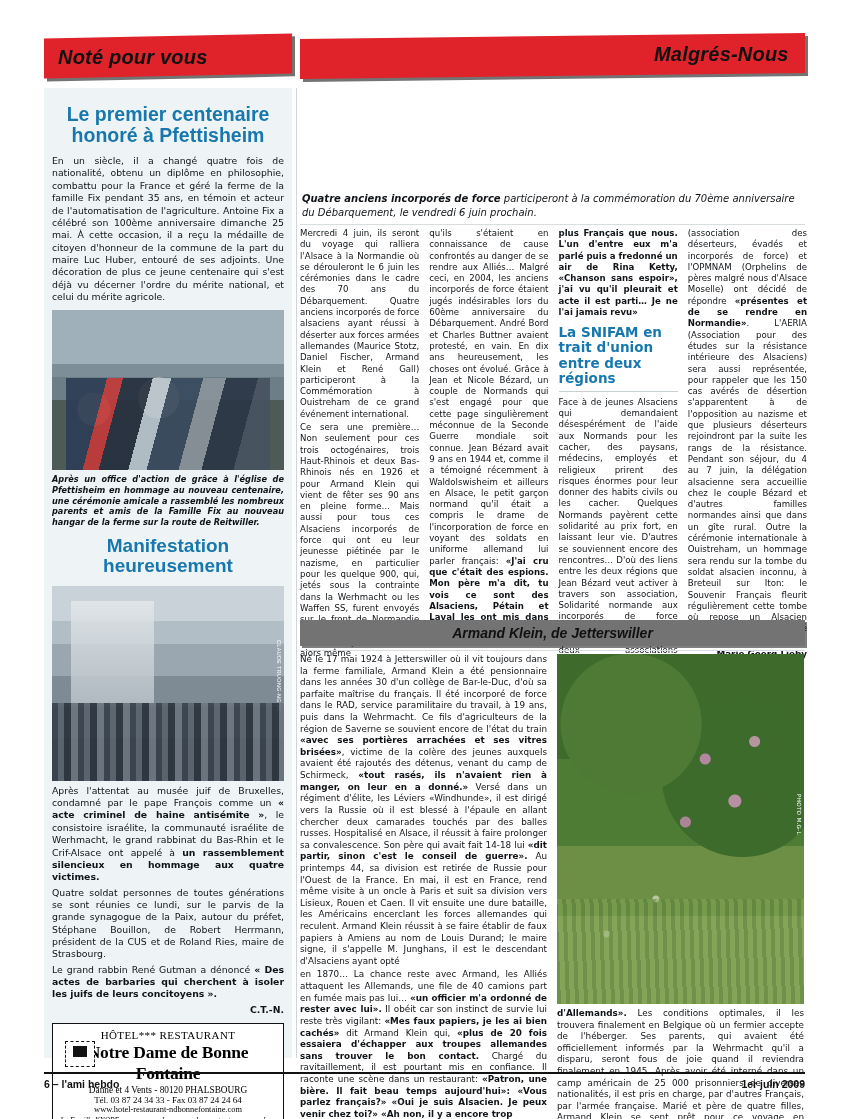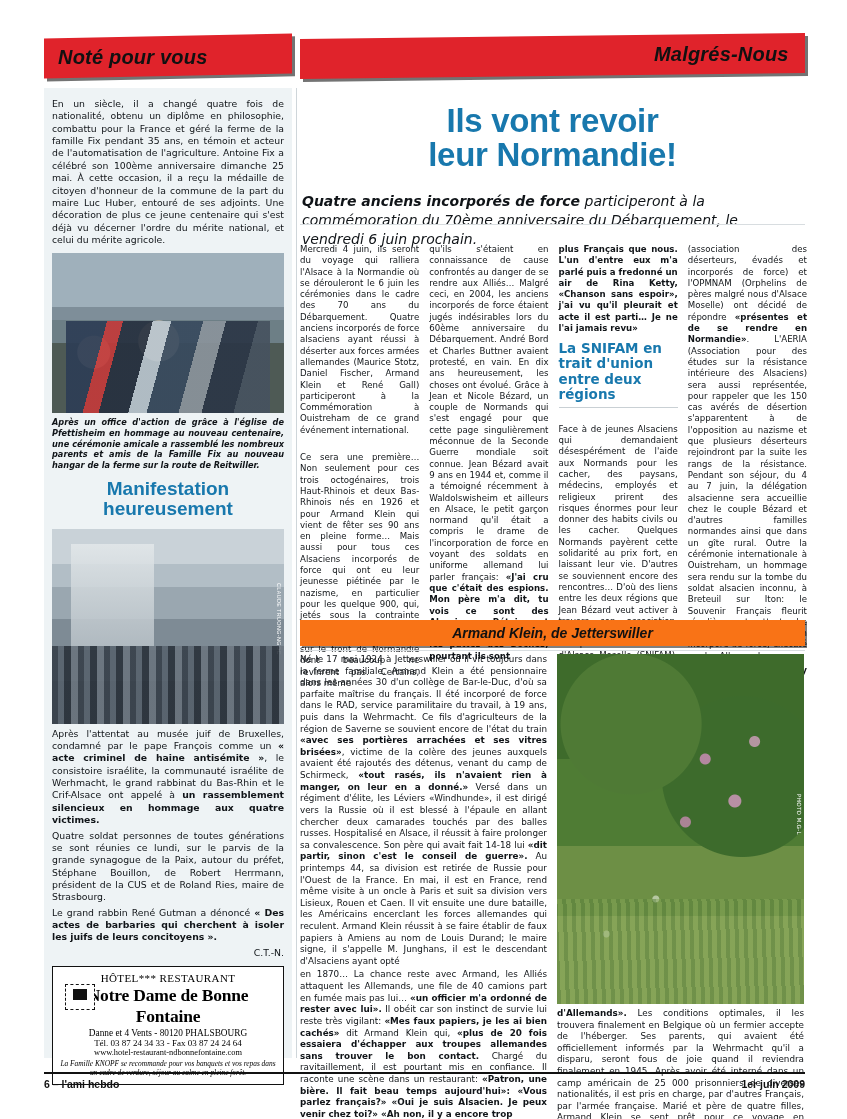--- a/index.html
+++ b/index.html
@@ -83,21 +83,21 @@
   }
   .photo-credit{
     position:absolute; right:2px; top:28%;
     writing-mode: vertical-rl; font-size:5.4px; color:#fff; letter-spacing:.4px;
   }
   .caption {
     font-size:8.2px; line-height:1.3; font-style:italic; font-weight:bold;
     color:#101418; text-align:justify; margin:2px 0 6px 0;
     font-family:"DejaVu Sans", sans-serif;
   }
-  .sig { text-align:right; font-weight:normal; font-size:9.3px; margin-top:3px; }
+  .sig { text-align:right; font-weight:bold; font-size:9.3px; margin-top:3px; }
 
   
   .ad-hotel{
     margin:7px 0 6px 0; border:1.4px solid #111; background:#fff;
     padding:5px 6px 6px 6px; text-align:center; position:relative;
     font-family:"Liberation Serif", serif;
   }
   .ah-1{ font-size:11px; letter-spacing:.4px; }
   .ah-2{ font-size:17.5px; font-weight:bold; letter-spacing:-.2px; margin:1px 0 1px 0; }
   .ah-3{ font-size:9.3px; }
@@ -114,51 +114,51 @@
   }
 
   
   .main-head{
     position:absolute; left:300px; top:104px; width:505px;
     color:#1878ad; font-weight:bold; font-size:33px; line-height:1.04;
     text-align:center; letter-spacing:-.3px;
   }
   .main-sub{
     position:absolute; left:302px; top:192px; width:500px;
-    font-size:14px; line-height:1.35; font-style:italic; color:#101418;
+    font-size:10px; line-height:1.35; font-style:italic; color:#101418;
     font-family:"DejaVu Sans", sans-serif;
   }
   .main-sub b{ font-weight:bold; }
 
   .rule{
     position:absolute; background:#d8dde0; height:1px;
   }
 
   .cols{
     position:absolute; left:300px; top:228px; width:507px; height:385px;
     display:flex; gap:10px;
   }
   .col{
     width:122px; font-size:8.6px; line-height:1.315; text-align:justify;
     color:#101418; font-family:"DejaVu Sans", sans-serif;
     -webkit-hyphens:auto; hyphens:auto;
   }
-  .col p{ margin:16px 0 2px 0; }
+  .col p{ margin:0 0 2px 0; }
   .col b{ font-weight:bold; }
   .subhead{
     color:#1878ad; font-weight:bold; font-size:13.5px; line-height:1.12;
     text-align:left; margin:7px 0 5px 0;
   }
   .divider{ height:1px; background:#c9d0d4; margin:5px 0 5px 0; }
   .byline{ text-align:right; font-weight:bold; font-size:8.8px; margin-top:3px; }
 
   
   .banner-bottom{
     position:absolute; left:300px; top:620px; width:505px; height:26px;
-    background:#f97316; display:flex; align-items:center; justify-content:center;
+    background:#737373; display:flex; align-items:center; justify-content:center;
     box-shadow:2px 2px 0 rgba(0,0,0,.5);
   }
   .banner-bottom span{
     color:#111; font-weight:bold; font-style:italic; font-size:14px;
   }
 
   .bottom-area{ position:absolute; left:300px; top:654px; width:507px; height:400px;
     display:flex; gap:10px;}
   .bcol{ width:247px; font-size:8.8px; line-height:1.32; text-align:justify;
          color:#101418; font-family:"DejaVu Sans", sans-serif; }
@@ -204,20 +204,21 @@
 
   <div class="banner banner-left">
     <span>Noté pour vous</span>
   </div>
   <div class="banner banner-right">
     <span>Malgrés-Nous</span>
   </div>
 
   <div class="left-col">
 
+    <div class="l-head">Le premier centenaire honoré à Pfettisheim</div>
 
     <div class="l-body">
       <p>En un siècle, il a changé quatre fois de nationalité, obtenu un diplôme en philosophie, combattu pour la France et géré la ferme de la famille Fix pendant 35 ans, en témoin et acteur de l'automatisation de l'agriculture. Antoine Fix a célébré son 100ème anniversaire dimanche 25 mai. À cette occasion, il a reçu la médaille de citoyen d'honneur de la commune de la part du maire Luc Huber, entouré de ses adjoints. Une décoration de plus ce jeune centenaire qui s'est déjà vu décerner l'ordre du mérite national, et celui du mérite agricole.</p>
     </div>
 
     <div class="photo photo1"></div>
 
     <div class="caption">Après un office d'action de grâce à l'église de Pfettisheim en hommage au nouveau centenaire, une cérémonie amicale a rassemblé les nombreux parents et amis de la Famille Fix au nouveau hangar de la ferme sur la route de Reitwiller.</div>
 
     <div class="l-head" style="font-size:19px;margin-top:8px">Manifestation heureusement</div>
@@ -240,24 +241,20 @@
       <div class="ah-3">Danne et 4 Vents - 80120 PHALSBOURG</div>
       <div class="ah-4">Tél. 03 87 24 34 33 - Fax 03 87 24 24 64</div>
       <div class="ah-5">www.hotel-restaurant-ndbonnefontaine.com</div>
       <div class="ah-6">La Famille KNOPF se recommande pour vos banquets et vos repas dans un cadre de verdure, séjour au calme en pleine forêt.</div>
     </div>
 
   </div>
 
   <div class="vline" style="left:296px; top:88px; height:970px;"></div>
 
-  <div class="main-head">
-    <div>Ils vont revoir</div>
-    <div>leur Normandie!</div>
-  </div>
 
   <div class="main-sub">
     <b>Quatre anciens incorporés de force</b><span> participeront à la commémoration du 70ème anniversaire du Débarquement, le vendredi 6 juin prochain.</span>
   </div>
 
   <div class="rule" style="left:300px; top:224px; width:505px;"></div>
 
   <div class="cols">
 
     <div class="col">

